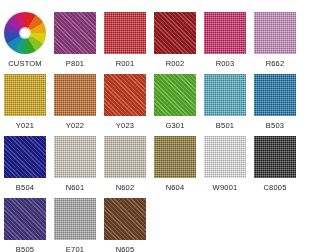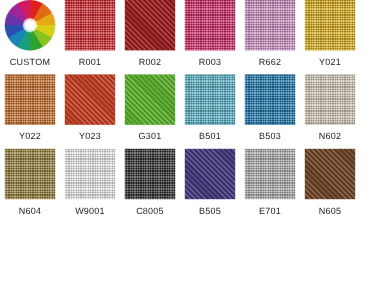--- a/index.html
+++ b/index.html
@@ -13,21 +13,21 @@
     overflow: hidden;
     font-family: "Liberation Sans", sans-serif;
   }
 
   #swatch-grid {
     display: grid;
     grid-template-columns: repeat(6, 50px);
     grid-template-rows: repeat(4, 62px);
     width: 300px;
     height: 248px;
-    padding-top: 0;
+    padding-top: 12px;
     box-sizing: border-box;
   }
 
   .swatch-cell {
     display: flex;
     flex-direction: column;
     align-items: center;
     justify-content: flex-start;
     width: 50px;
     height: 62px;
@@ -116,20 +116,24 @@
 </style>
 </head>
 <body style="background: rgb(255, 255, 255);">
 
 <div id="swatch-grid">
     <div class="swatch-cell">
       <div class="color-wheel" style="background: conic-gradient(rgb(224, 32, 32) 0deg, rgb(224, 32, 32) 30deg, rgb(224, 106, 18) 30deg, rgb(224, 106, 18) 60deg, rgb(232, 167, 20) 60deg, rgb(232, 167, 20) 90deg, rgb(217, 207, 20) 90deg, rgb(217, 207, 20) 120deg, rgb(140, 194, 32) 120deg, rgb(140, 194, 32) 150deg, rgb(47, 163, 47) 150deg, rgb(47, 163, 47) 180deg, rgb(25, 160, 122) 180deg, rgb(25, 160, 122) 210deg, rgb(26, 134, 184) 210deg, rgb(26, 134, 184) 240deg, rgb(42, 79, 176) 240deg, rgb(42, 79, 176) 270deg, rgb(106, 52, 168) 270deg, rgb(106, 52, 168) 300deg, rgb(160, 35, 154) 300deg, rgb(160, 35, 154) 330deg, rgb(208, 26, 98) 330deg, rgb(208, 26, 98) 360deg);"></div>
       <div class="swatch-label">CUSTOM</div>
     </div>
     <div class="swatch-cell">
+      <div class="swatch-chip weave-diag" style="background-color: rgb(141, 59, 126);"></div>
+      <div class="swatch-label">P801</div>
+    </div>
+    <div class="swatch-cell">
       <div class="swatch-chip weave-check" style="background-color: rgb(204, 34, 41);"></div>
       <div class="swatch-label">R001</div>
     </div>
     <div class="swatch-cell">
       <div class="swatch-chip weave-diag" style="background-color: rgb(155, 28, 31);"></div>
       <div class="swatch-label">R002</div>
     </div>
     <div class="swatch-cell">
       <div class="swatch-chip weave-check" style="background-color: rgb(203, 36, 99);"></div>
       <div class="swatch-label">R003</div>
@@ -156,20 +160,28 @@
     </div>
     <div class="swatch-cell">
       <div class="swatch-chip weave-check" style="background-color: rgb(82, 174, 194);"></div>
       <div class="swatch-label">B501</div>
     </div>
     <div class="swatch-cell">
       <div class="swatch-chip weave-check" style="background-color: rgb(22, 114, 168);"></div>
       <div class="swatch-label">B503</div>
     </div>
     <div class="swatch-cell">
+      <div class="swatch-chip weave-diag" style="background-color: rgb(27, 29, 140);"></div>
+      <div class="swatch-label">B504</div>
+    </div>
+    <div class="swatch-cell">
+      <div class="swatch-chip weave-check" style="background-color: rgb(212, 204, 191);"></div>
+      <div class="swatch-label">N601</div>
+    </div>
+    <div class="swatch-cell">
       <div class="swatch-chip weave-check" style="background-color: rgb(207, 198, 181);"></div>
       <div class="swatch-label">N602</div>
     </div>
     <div class="swatch-cell">
       <div class="swatch-chip weave-check" style="background-color: rgb(143, 122, 54);"></div>
       <div class="swatch-label">N604</div>
     </div>
     <div class="swatch-cell">
       <div class="swatch-chip weave-check" style="background-color: rgb(232, 232, 232);"></div>
       <div class="swatch-label">W9001</div>

